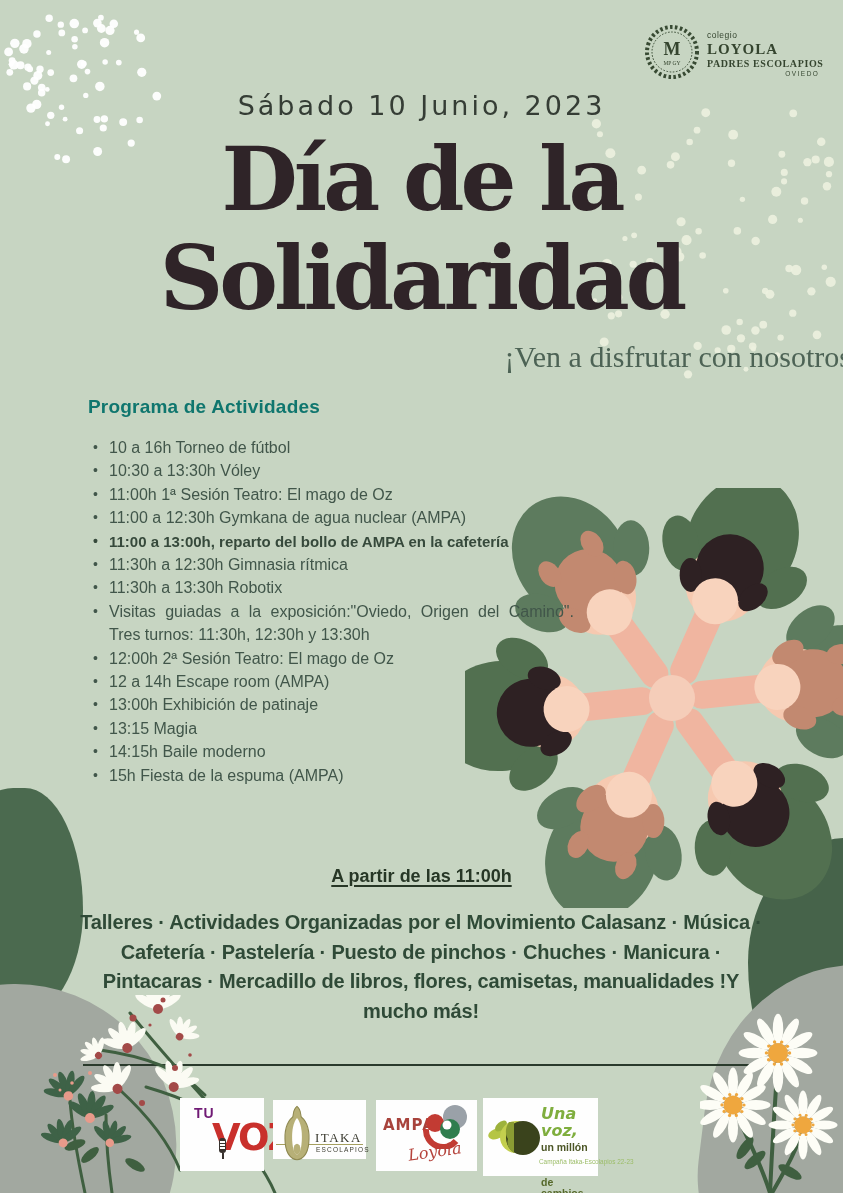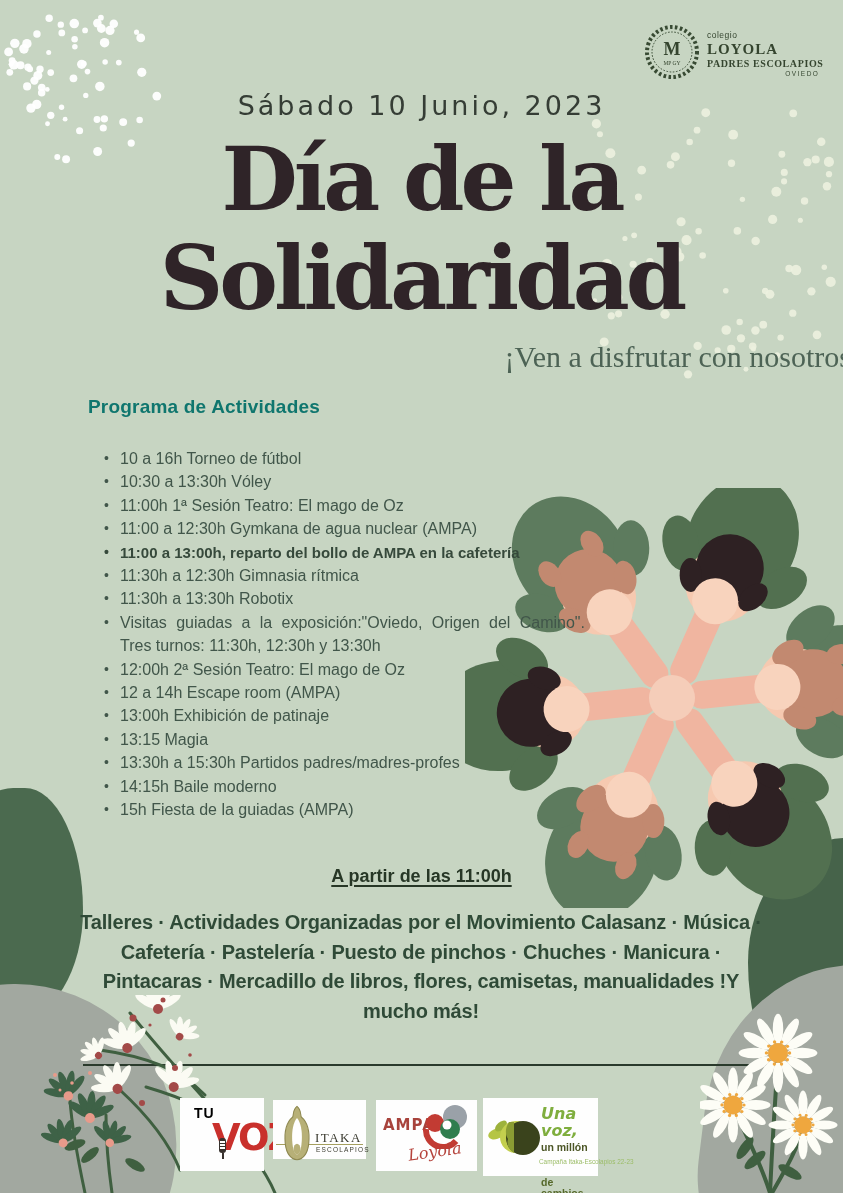--- a/index.html
+++ b/index.html
@@ -17,33 +17,33 @@
   .badge-pre{font-size:8.5px;letter-spacing:.5px;display:block;}
   .badge-name{font-family:"Liberation Serif",serif;font-weight:bold;font-size:15px;letter-spacing:1px;display:block;}
   .badge-line2{font-family:"Liberation Serif",serif;font-weight:bold;font-size:10px;letter-spacing:.6px;display:block;}
   .badge-city{font-size:6.5px;letter-spacing:1.5px;display:block;text-align:right;padding-right:4px;}
   
   .date{left:0;top:90px;width:100%;text-align:center;font-family:"DejaVu Sans",sans-serif;font-size:27px;letter-spacing:3px;color:#353d35;}
   .title{left:0;top:130px;width:100%;text-align:center;font-family:"DejaVu Serif",serif;font-weight:bold;font-size:88px;line-height:99px;letter-spacing:-4px;color:#2f2428;}
   .subtitle{left:18px;top:340px;width:100%;text-align:right;font-family:Liberation Serif, serif;font-size:30px;color:#4d6355;}
   
   .program-heading{left:88px;top:396px;font-weight:bold;font-size:19px;color:#0f766e;letter-spacing:.2px;}
-  .program-list{left:88px;top:432px;width:482px;margin:15px;padding:0;list-style:none;font-size:16px;line-height:23.4px;color:#41564a;}
+  .program-list{left:88px;top:432px;width:482px;margin:4px;padding:0;list-style:none;font-size:16px;line-height:23.4px;color:#41564a;}
   .program-list li{position:relative;padding-left:17px;}
   .program-list li::before{content:"•";position:absolute;left:1px;top:0;font-size:14px;}
   .program-list li.bold{font-weight:bold;font-size:15px;color:#36493b;}
   .program-list li.justify{text-align:justify;}
   
   .after-heading{left:0;top:866px;width:100%;text-align:center;font-weight:bold;font-size:18px;color:#273726;text-decoration:underline;text-decoration-thickness:2px;text-underline-offset:3px;}
   .footer-text{left:71px;top:908px;width:700px;text-align:center;font-weight:bold;font-size:20px;line-height:29.5px;color:#2f4a37;letter-spacing:-.2px;}
   .divider{left:83px;top:1064px;width:692px;height:2px;background:#2a3a2c;}
   
   .card{position:absolute;background:#fefefe;}
   .card-tuvoz{left:180px;top:1098px;width:84px;height:73px;}
-  .tu{position:absolute;left:14px;top:7px;color:#000000;font-weight:bold;font-size:14px;letter-spacing:1px;}
+  .tu{position:absolute;left:14px;top:7px;color:#701a75;font-weight:bold;font-size:14px;letter-spacing:1px;}
   .voz{position:absolute;left:8px;top:18px;color:#c9302c;font-weight:bold;font-size:37px;letter-spacing:-2px;font-family:"DejaVu Sans",sans-serif;margin-left:24px;}
   .mic{position:absolute;left:39px;top:40px;width:7px;height:15px;background:#38322e;border-radius:3px;}
   .mic::after{content:"";position:absolute;left:3px;top:15px;width:1.5px;height:6px;background:#38322e;}
   .mic::before{content:"";position:absolute;left:1px;top:3px;width:5px;height:1.5px;background:#fff;box-shadow:0 3px 0 #fff,0 6px 0 #fff;}
   .card-itaka{left:273px;top:1100px;width:93px;height:59px;}
   .itaka-line{position:absolute;left:3px;right:3px;top:44px;height:1px;background:#a59f5e;}
   .itaka-bottle{position:absolute;left:8px;top:5px;}
   .itaka-name{position:absolute;left:42px;top:30px;font-family:"Liberation Serif",serif;font-size:13px;letter-spacing:1.5px;color:#3b3b30;}
   .itaka-sub{position:absolute;left:43px;top:46px;font-size:6.5px;letter-spacing:1.2px;color:#3b3b30;}
   .card-ampa{left:376px;top:1100px;width:101px;height:71px;}
@@ -336,23 +336,22 @@
     <li>11:00h 1ª Sesión Teatro: El mago de Oz</li>
     <li>11:00 a 12:30h Gymkana de agua nuclear (AMPA)</li>
     <li class="bold">11:00 a 13:00h, reparto del bollo de AMPA en la cafetería</li>
     <li>11:30h a 12:30h Gimnasia rítmica</li>
     <li>11:30h a 13:30h Robotix</li>
     <li class="justify">Visitas guiadas a la exposición:"Oviedo, Origen del Camino". Tres turnos: 11:30h, 12:30h y 13:30h</li>
     <li>12:00h 2ª Sesión Teatro: El mago de Oz</li>
     <li>12 a 14h Escape room (AMPA)</li>
     <li>13:00h Exhibición de patinaje</li>
     <li>13:15 Magia</li>
-    <li>13:30h a 15:30h Partidos padres/madres-profes</li>
     <li>14:15h Baile moderno</li>
-    <li>15h Fiesta de la guiadas (AMPA)</li>
+    <li>15h Fiesta de la espuma (AMPA)</li>
   </ul>
 
   <div class="abs after-heading">A partir de las 11:00h</div>
   <div class="abs footer-text">Talleres · Actividades Organizadas por el Movimiento Calasanz · Música · Cafetería · Pastelería · Puesto de pinchos · Chuches · Manicura · Pintacaras · Mercadillo de libros, flores, camisetas, manualidades !Y mucho más!</div>
   <div class="abs divider"></div>
 
   <svg id="flowersL" class="abs" style="left:30px;top:995px" width="280" height="198">
       <path d="M245,198 C225,150 170,105 100,18" fill="none" stroke="#3f5f40" stroke-width="3" stroke-linecap="round"></path>
       <path d="M175,100 C150,75 120,62 70,55" fill="none" stroke="#3f5f40" stroke-width="3" stroke-linecap="round"></path>
       <path d="M205,135 C185,118 160,105 116,92" fill="none" stroke="#3f5f40" stroke-width="3" stroke-linecap="round"></path>

